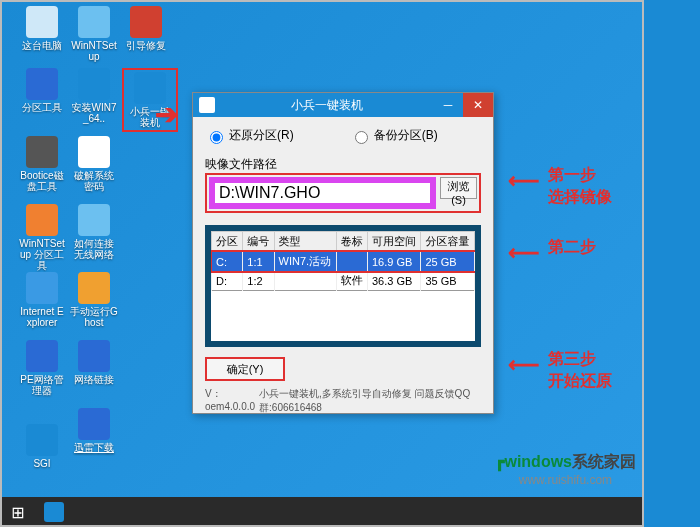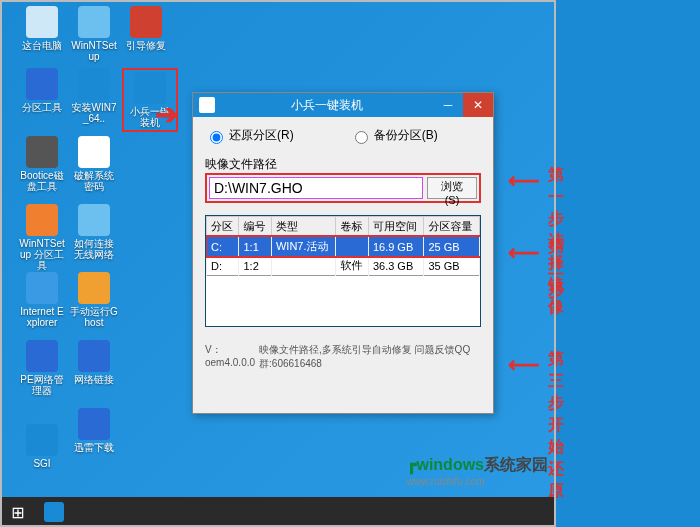--- a/index.html
+++ b/index.html
@@ -1,39 +1,39 @@
 <!DOCTYPE html>
 <html><head>
 <meta charset="utf-8">
 <style>
 html,body{margin:0;padding:0;width:700px;height:527px;overflow:hidden;font-family:"Microsoft YaHei","SimSun",sans-serif;font-size:12px;background:#1a8ad4}
-.desktop{position:relative;width:556px;height:527px;background:linear-gradient(135deg,#1a8ad4 0%,#2a9ae4 100%)}
+.desktop{position:relative;width:644px;height:527px;background:linear-gradient(135deg,#1a8ad4 0%,#2a9ae4 100%)}
 .icon{position:absolute;width:48px;text-align:center;color:#fff;font-size:10px;text-shadow:0 1px 2px rgba(0,0,0,.6);cursor:pointer}
 .icon .img{width:32px;height:32px;margin:0 auto 2px;background:#fff;border-radius:4px;display:flex;align-items:center;justify-content:center;font-size:18px}
 .icon .lbl{line-height:11px;word-break:break-all}
 .sel{border:2px solid #e03030;padding:2px}
 .arrow1{position:absolute;left:155px;top:98px;color:#e03030;font-size:28px;font-weight:bold}
 .dlg{position:absolute;left:192px;top:92px;width:300px;height:320px;background:#efefef;border:1px solid #888;box-shadow:2px 2px 8px rgba(0,0,0,.3)}
 .titlebar{height:24px;background:#1a8ad4;display:flex;align-items:center;color:#fff;font-size:12px}
 .titlebar .ico{width:16px;height:16px;margin:0 6px;background:#fff;border-radius:2px}
 .titlebar .ttl{flex:1;text-align:center}
 .titlebar .btn{width:30px;height:24px;text-align:center;line-height:24px;cursor:pointer}
 .titlebar .close{background:#d04030;color:#fff}
 .body{padding:10px 12px}
 .radios{display:flex;gap:56px;margin-bottom:12px}
 .radios label{display:flex;align-items:center;gap:3px;cursor:pointer}
 .fld-lbl{margin-bottom:0}
 .pathrow{display:flex;gap:4px;margin-bottom:12px}
-.pathrow input{flex:1;height:20px;border:1px solid #d946ef;padding:0 4px;font-size:14px}
+.pathrow input{flex:1;height:20px;border:6px solid #d946ef;padding:0 4px;font-size:16px}
 .pathrow button{width:50px;height:22px;border:1px solid #999;background:#f5f5f5;font-size:11px;cursor:pointer}
 .tbl{border:1px solid #999;width:100%;border-collapse:collapse;font-size:11px;background:#fff}
 .tbl th{background:#efefef;border:1px solid #ccc;padding:2px 4px;font-weight:normal;text-align:left}
 .tbl td{border-left:1px solid #eee;border-right:1px solid #eee;padding:2px 4px}
 .tbl tr.selrow{background:#2a6ad4;color:#fff;outline:2px solid #e03030}
-.tbl-wrap{height:110px;border:1px solid #0c4a6e;background:#fff;overflow:hidden}
+.tbl-wrap{height:110px;border:6px solid #0c4a6e;background:#fff;overflow:hidden}
 .btns{display:flex;justify-content:space-between;margin-top:10px}
 .btns button{width:80px;height:24px;border:1px solid #999;background:#f5f5f5;font-size:11px;cursor:pointer}
 .btns .ok{border:2px solid #e03030}
 .ftr{margin-top:6px;font-size:10px;color:#555;display:flex;justify-content:space-between}
 .anno{position:absolute;color:#e03030;font-size:16px;font-weight:bold;line-height:22px;text-align:left}
 .anno .ar{position:absolute;font-size:22px}
 .taskbar{position:absolute;left:0;bottom:0;width:100%;height:30px;background:#2a2a2a;display:flex;align-items:center}
 .taskbar .start{width:36px;height:30px;display:flex;align-items:center;justify-content:center;color:#fff;font-size:16px}
 .taskbar .tbtn{width:36px;height:30px;display:flex;align-items:center;justify-content:center}
 .taskbar .tbtn .sq{width:20px;height:20px;background:#1a8ad4;border-radius:3px}
@@ -102,21 +102,21 @@
         <div class="lbl">PE网络管理器</div>
       </div>
       <div class="icon" style="left: 70px; top: 340px;">
         <div class="img" style="background:#2a6ad4"></div>
         <div class="lbl">网络链接</div>
       </div>
       <div class="icon" style="left: 18px; top: 424px;">
         <div class="img" style="background:#1a8ad4"></div>
         <div class="lbl">SGI</div>
       </div>
-      <div class="icon" style="left: 70px; top: 408px;">
+      <div class="icon" style="left: 70px; top: 408px; text-decoration: underline;">
         <div class="img" style="background:#2a6ad4"></div>
         <div class="lbl">迅雷下载</div>
       </div>
     </div>
 
 <div class="arrow1">➔</div>
 
 <div class="dlg">
   <div class="titlebar">
     <div class="ico"></div>
@@ -166,24 +166,25 @@
                 <td>1:2</td>
                 <td></td>
                 <td>软件</td>
                 <td>36.3 GB</td>
                 <td>35 GB</td>
               </tr>
             </tbody>
           </table>
     </div>
     <div class="btns">
+      <button class="ok">确定(Y)</button>
     </div>
     <div class="ftr">
       <span>V：oem4.0.0.0</span>
-      <span>映像文件路径,多系统引导自动修复 问题反馈QQ群:606616468</span>
+      <span>小兵一键装机,多系统引导自动修复 问题反馈QQ群:606616468</span>
     </div>
   </div>
 </div>
 
 <div class="anno" style="left:548px;top:164px">
   <span class="ar" style="left:-40px;top:6px">⟵</span>
   <div>第一步</div>
       <div>选择镜像</div>
 </div>
 <div class="anno" style="left:548px;top:236px">
@@ -191,21 +192,21 @@
   <div>第二步</div>
 </div>
 <div class="anno" style="left:548px;top:348px">
   <span class="ar" style="left:-40px;top:6px">⟵</span>
   <div>第三步</div>
       <div>开始还原</div>
 </div>
 
 <div class="wm">
   <span class="g">┏</span><span class="g">windows</span><span class="t">系统家园</span>
-  <div style="font-size:10px;color:#888;font-weight:normal;text-align:left">www.ruishifu.com</div>
+  <div style="font-size:12px;color:#888;font-weight:normal;text-align:center">www.ruishifu.com</div>
 </div>
 
 <div class="taskbar">
   <div class="start">⊞</div>
   <div class="tbtn">
         <div class="sq"></div>
       </div>
 </div>
 
 <div class="border"></div>

